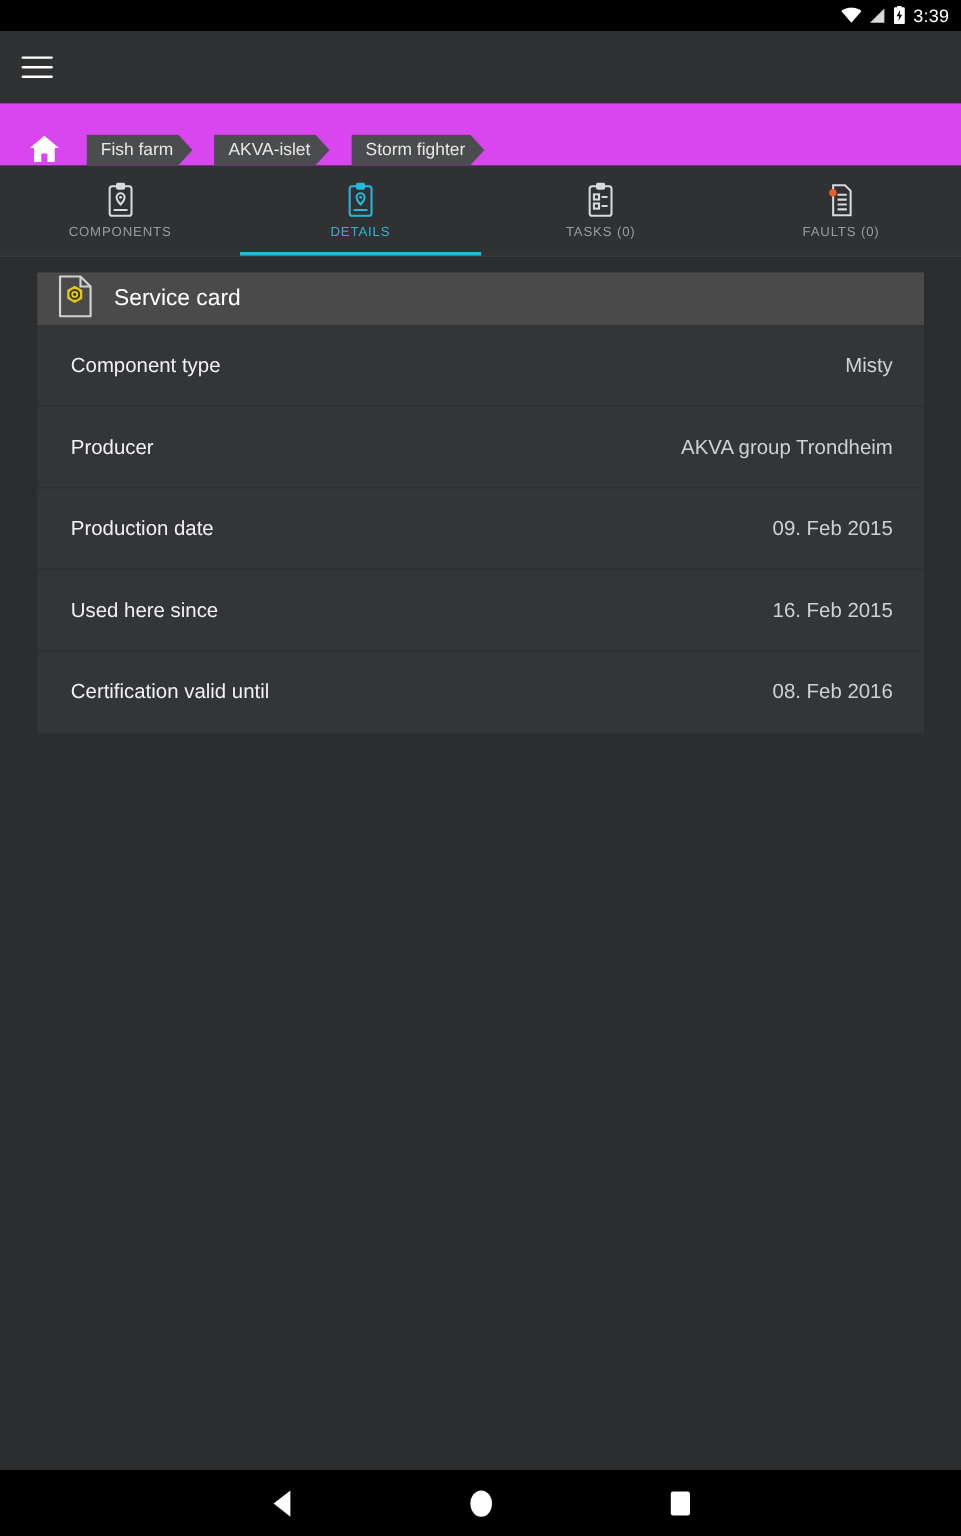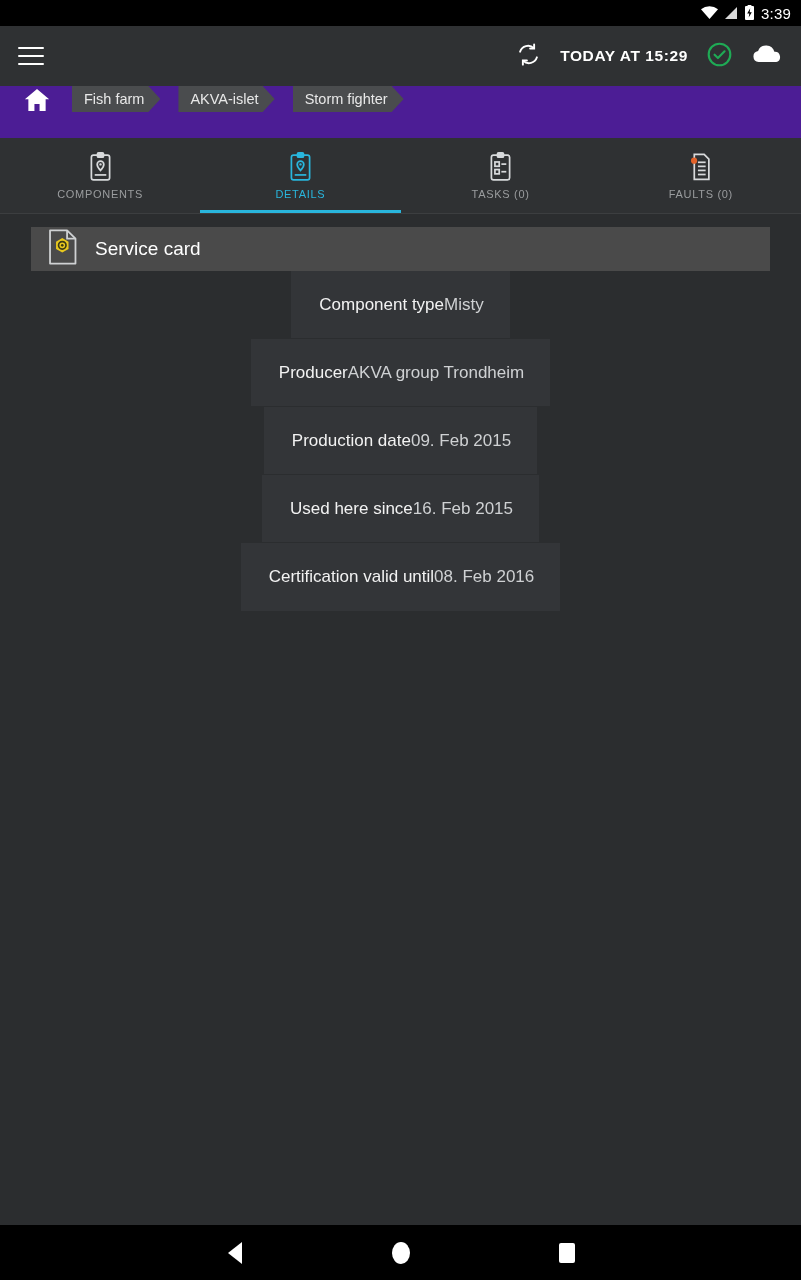--- a/index.html
+++ b/index.html
@@ -25,21 +25,21 @@
     padding:0 18px; position:relative;
   }
   .hamburger { width:26px; height:18px; display:flex; flex-direction:column;
                justify-content:space-between; cursor:pointer; }
   .hamburger span { display:block; height:2px; background:#fff; border-radius:1px; }
   .appbar-right { margin-left:auto; display:flex; align-items:center; gap:18px; }
   .sync-time { color:#fff; font-size:15.5px; font-weight:bold; letter-spacing:.6px; }
 
   
   .breadcrumbs {
-    height:52px; background:#4c1d95; display:flex; align-items:flex-start;
+    height:52px; background:#d946ef; display:flex; align-items:flex-end;
     padding-left:22px; gap:8px;
   }
   .home-icon { margin-right:12px; display:flex; align-items:center; }
   .crumb {
     position:relative; height:26px; background:#4a4c4e; color:#e8e8e8;
     font-size:14.5px; display:flex; align-items:center;
     padding:0 16px 0 12px; margin-right:10px;
     clip-path: polygon(0 0, calc(100% - 12px) 0, 100% 50%, calc(100% - 12px) 100%, 0 100%);
     cursor:pointer;
   }
@@ -60,21 +60,21 @@
   .content { background:#2b2d2f; height:calc(1280px - 26px - 60px - 52px - 77px - 55px); }
 
   .servicecard {
     margin:13px 31px 0 31px; height:44px; background:#4a4a4a;
     display:flex; align-items:center; padding-left:16px; gap:16px; cursor:pointer;
   }
   .servicecard .sc-label { color:#fff; font-size:19px; }
 
   .section-label { color:#9b9d9f; font-size:13.5px; padding:32px 0 10px 50px; }
 
-  .rows { display:flex; flex-direction:column;align-items:center; }
+  .rows { display:flex; flex-direction:column; }
   .row {
     margin:0 31px; height:68px; background:#333538;
     display:flex; align-items:center; justify-content:space-between;
     padding:0 26px 0 28px; border-bottom:1px solid #2b2d2f; cursor:pointer;
   }
   .row:last-child { border-bottom:none; }
   .row .k { color:#f2f2f2; font-size:17px; }
   .row .v { color:#cfd1d3; font-size:17px; }
 
   
@@ -113,42 +113,20 @@
     </span>
     <span class="time">3:39</span>
   </div>
 
   <div class="appbar">
     <div class="hamburger">
       <span></span>
         <span></span>
         <span></span>
     </div>
-    <div class="appbar-right">
-      <span>
-        <svg width="27" height="27" viewBox="0 0 24 24" fill="none" stroke="#fff" stroke-width="1.7" stroke-linecap="round">
-          <path d="M4.5 9.5a7.5 7.5 0 0 1 12.2-3.2"></path>
-          <path d="M19.5 14.5a7.5 7.5 0 0 1-12.2 3.2"></path>
-          <path d="M17 3v3.6h-3.6"></path>
-            <path d="M7 21v-3.6h3.6"></path>
-        </svg>
-      </span>
-      <span class="sync-time">TODAY AT 15:29</span>
-      <span>
-        <svg width="27" height="27" viewBox="0 0 24 24" fill="none" stroke="#1faa55" stroke-width="1.9">
-          <circle cx="12" cy="12" r="9.6"></circle>
-            <path d="M7.6 12.2l3 3 5.9-6" stroke-linecap="round" stroke-linejoin="round"></path>
-        </svg>
-      </span>
-      <span>
-        <svg width="32" height="24" viewBox="0 0 32 24">
-          <path d="M25.2 20H7.6A5.6 5.6 0 0 1 7.1 8.9 8.6 8.6 0 0 1 23.4 9.8 5.2 5.2 0 0 1 25.2 20Z" fill="#fff"></path>
-        </svg>
-      </span>
-    </div>
   </div>
 
   <div class="breadcrumbs">
     <span class="home-icon">
       <svg width="30" height="28" viewBox="0 0 24 24">
         <path d="M12 2.6 1.6 11.4h3v10.1h5.2v-6.1h4.4v6.1h5.2V11.4h3Z" fill="#fff"></path>
       </svg>
     </span>
     <div class="crumb">
       <span>Fish farm</span>

